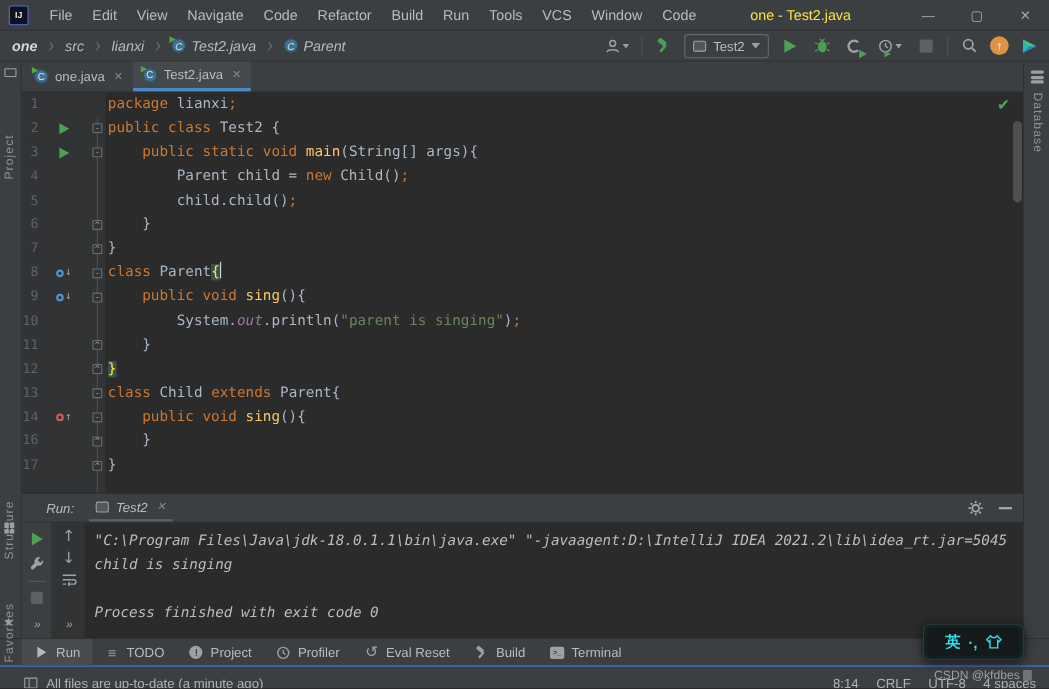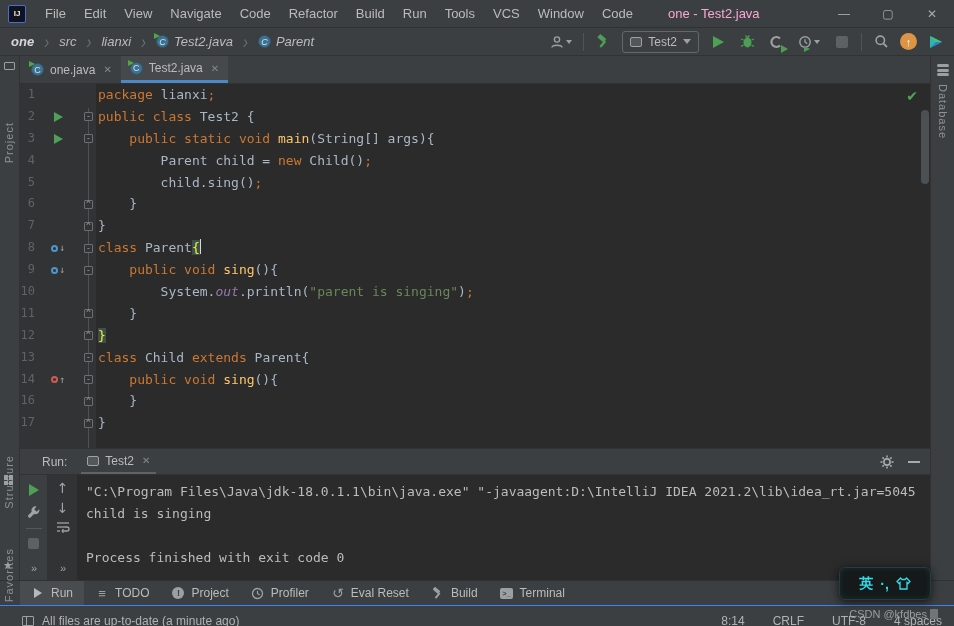--- a/index.html
+++ b/index.html
@@ -4,21 +4,21 @@
 <style>
   html,body{margin:0;padding:0;background:#1e1e1e;}
   .app{position:relative;width:954px;height:626px;background:#2b2b2b;overflow:hidden;
        font-family:"Liberation Sans",sans-serif;color:#bbbbbb;font-size:13px;-webkit-font-smoothing:antialiased;}
   
   .titlebar{height:28px;background:#3c3f41;display:flex;align-items:center;border-bottom:1px solid #2f3234;box-sizing:border-box;}
   .logo{width:16px;height:16px;margin:0 10px 0 8px;background:#10131f;border:1px solid #4a6fd3;border-radius:2px;
         display:flex;align-items:center;justify-content:center;font-size:8px;font-weight:bold;color:#e8e8e8;}
   .menubar{display:flex;align-items:center;height:100%;}
   .menu-item{padding:0 9px;line-height:28px;color:#bbbbbb;cursor:default;}
-  .win-title{color:#f9a8d4;margin-left:26px;white-space:nowrap;}
+  .win-title{color:#fde047;margin-left:40px;white-space:nowrap;}
   .win-controls{margin-left:auto;display:flex;height:100%;}
   .win-btn{width:44px;display:flex;align-items:center;justify-content:center;color:#a7abad;font-size:12px;}
   
   .navbar{height:28px;background:#3c3f41;display:flex;align-items:center;border-bottom:1px solid #323232;box-sizing:border-box;padding:0 8px;}
   .breadcrumb{display:flex;align-items:center;gap:4px;white-space:nowrap;font-style:italic;}
   .bc-item{display:flex;align-items:center;gap:5px;color:#bbbbbb;padding:0 3px;}
   .bc-bold{font-weight:bold;color:#d7d7d7;}
   .bc-sep{color:#696f73;font-size:15px;padding:0 3px;transform:scaleY(1.25);}
   .cls-icon{position:relative;width:13px;height:13px;border-radius:50%;background:#3f7291;border:1px solid #2d5569;
             display:inline-flex;align-items:center;justify-content:center;font-size:9px;color:#cfe3ee;box-sizing:border-box;}
@@ -67,21 +67,21 @@
   .c-kw{color:#cc7832;}
   .c-def{color:#a9b7c6;}
   .c-fn{color:#ffc66b;}
   .c-str{color:#6a8759;}
   .c-fld{color:#9876aa;font-style:italic;}
   .c-hb{color:#ffef28;background:#3b514d;}
   .cursor{display:inline-block;width:1.5px;height:15px;background:#d8d8d8;vertical-align:-2px;}
   .check{position:absolute;top:4px;right:12px;color:#4fa45a;font-weight:bold;font-size:14px;font-family:"DejaVu Sans",sans-serif;}
   .scroll-thumb{position:absolute;right:1px;top:26px;width:8px;height:74px;background:#4d5052;border-radius:4px;}
   
-  .run-panel{height:132px;display:flex;flex-direction:column;border-top:1px solid #323232;box-sizing:border-box;}
+  .run-panel{height:132px;display:flex;flex-direction:column;border-top:1px solid #323232;box-sizing:border-box;font-style:italic;}
   .run-header{height:26px;background:#3c3f41;display:flex;align-items:center;border-bottom:1px solid #323232;box-sizing:border-box;padding:0 10px 0 4px;}
   .run-label{font-size:12px;color:#bbbbbb;margin:0 14px 0 18px;}
   .run-tab{display:flex;align-items:center;gap:6px;font-size:12px;color:#bbbbbb;height:100%;padding:0 6px;border-bottom:2px solid #5f6365;box-sizing:border-box;}
   .run-header-right{margin-left:auto;display:flex;align-items:center;gap:14px;}
   .hminus{width:12px;height:2px;background:#a7abad;}
   .run-body{flex:1;display:flex;min-height:0;}
   .rcol1{width:27px;background:#3c3f41;display:flex;flex-direction:column;align-items:center;padding-top:9px;gap:9px;box-sizing:border-box;}
   .rcol2{width:30px;background:#313335;display:flex;flex-direction:column;align-items:center;padding-top:6px;gap:6px;box-sizing:border-box;border-left:1px solid #323232;}
   .rplay{width:0;height:0;border-left:10px solid #4da154;border-top:6px solid transparent;border-bottom:6px solid transparent;}
   .hdiv{width:16px;height:1px;background:#55585a;}
@@ -96,21 +96,21 @@
   .bb-ic{display:flex;align-items:center;justify-content:center;width:14px;height:14px;color:#9da0a2;}
   .bb-run{width:0;height:0;border-left:8px solid #b6babc;border-top:5px solid transparent;border-bottom:5px solid transparent;}
   .bb-todo{font-size:13px;color:#9da0a2;}
   .bb-problems{width:12px;height:12px;border-radius:50%;background:#9da0a2;color:#3c3f41;font-size:9px;font-weight:bold;display:flex;align-items:center;justify-content:center;}
   .bb-eval{font-size:14px;color:#9da0a2;font-family:"DejaVu Sans",sans-serif;}
   .bb-term{width:13px;height:11px;background:#9da0a2;border-radius:2px;color:#3c3f41;font-size:7px;font-weight:bold;display:flex;align-items:center;justify-content:center;}
   
   .statusbar{height:30px;background:#3c3f41;border-top:1px solid #3b82f6;box-sizing:border-box;display:flex;align-items:center;padding:0 12px 0 22px;font-size:12px;color:#b0b3b5;}
   .sb-icon{width:12px;height:10px;border:1px solid #9da0a2;border-radius:1px;margin-right:8px;position:relative;box-sizing:border-box;}
   .sb-icon::after{content:"";position:absolute;left:3px;top:0;bottom:0;width:1px;background:#9da0a2;}
-  .sb-right{margin-left:auto;display:flex;align-items:flex-start;gap:28px;}
+  .sb-right{margin-left:auto;display:flex;align-items:flex-start;gap:16px;}
   
   .watermark{position:absolute;right:16px;bottom:6px;font-size:11px;color:#9b9ea0;z-index:30;display:flex;align-items:center;gap:3px;}
   .wm-box{width:8px;height:10px;background:#71757染7;background:#717577;border-radius:1px;}
   .ime{position:absolute;left:839px;top:567px;width:90px;height:31px;background:#15191a;border:1px solid #2a3a3d;border-radius:6px;
        box-shadow:0 2px 10px rgba(0,0,0,.7), inset 0 0 6px rgba(40,220,235,.12);display:flex;align-items:center;justify-content:center;gap:7px;z-index:25;}
   .ime-txt{color:#35dbe6;font-size:14px;font-weight:bold;}
   svg{display:block;}
 </style>
 </head>
 <body>
@@ -266,21 +266,21 @@
         </div>
 
       <div class="code-area">
         <div class="gutter-bg"></div>
         <div class="fold-guide"></div>
         <div id="code-lines">
             <div class="code-line"><span class="g-num">1</span><span class="g-ico"></span><span class="g-fold"></span><span class="code-text"><span class="c-kw">package </span><span class="c-def">lianxi</span><span class="c-kw">;</span></span></div>
             <div class="code-line"><span class="g-num">2</span><span class="g-ico"><span class="g-run"></span></span><span class="g-fold"><span class="fold-mark">-</span></span><span class="code-text"><span class="c-kw">public class </span><span class="c-def">Test2 {</span></span></div>
             <div class="code-line"><span class="g-num">3</span><span class="g-ico"><span class="g-run"></span></span><span class="g-fold"><span class="fold-mark">-</span></span><span class="code-text"><span class="c-def">    </span><span class="c-kw">public static void </span><span class="c-fn">main</span><span class="c-def">(String[] args){</span></span></div>
             <div class="code-line"><span class="g-num">4</span><span class="g-ico"></span><span class="g-fold"></span><span class="code-text"><span class="c-def">        Parent child = </span><span class="c-kw">new</span><span class="c-def"> Child()</span><span class="c-kw">;</span></span></div>
-            <div class="code-line"><span class="g-num">5</span><span class="g-ico"></span><span class="g-fold"></span><span class="code-text"><span class="c-def">        child.sing()</span><span class="c-kw">;</span></span></div>
+            <div class="code-line"><span class="g-num">5</span><span class="g-ico"></span><span class="g-fold"></span><span class="code-text"><span class="c-def">        child.child()</span><span class="c-kw">;</span></span></div>
             <div class="code-line"><span class="g-num">6</span><span class="g-ico"></span><span class="g-fold"><span class="fold-mark">^</span></span><span class="code-text"><span class="c-def">    }</span></span></div>
             <div class="code-line"><span class="g-num">7</span><span class="g-ico"></span><span class="g-fold"><span class="fold-mark">^</span></span><span class="code-text"><span class="c-def">}</span></span></div>
             <div class="code-line"><span class="g-num">8</span><span class="g-ico"><span class="ovr"><span class="donut down"></span><span class="ovr-arrow">↓</span></span></span><span class="g-fold"><span class="fold-mark">-</span></span><span class="code-text"><span class="c-kw">class </span><span class="c-def">Parent</span><span class="c-hb">{</span><span class="cursor"></span></span></div>
             <div class="code-line"><span class="g-num">9</span><span class="g-ico"><span class="ovr"><span class="donut down"></span><span class="ovr-arrow">↓</span></span></span><span class="g-fold"><span class="fold-mark">-</span></span><span class="code-text"><span class="c-def">    </span><span class="c-kw">public void </span><span class="c-fn">sing</span><span class="c-def">(){</span></span></div>
             <div class="code-line"><span class="g-num">10</span><span class="g-ico"></span><span class="g-fold"></span><span class="code-text"><span class="c-def">        System.</span><span class="c-fld">out</span><span class="c-def">.println(</span><span class="c-str">"parent is singing"</span><span class="c-def">)</span><span class="c-kw">;</span></span></div>
             <div class="code-line"><span class="g-num">11</span><span class="g-ico"></span><span class="g-fold"><span class="fold-mark">^</span></span><span class="code-text"><span class="c-def">    }</span></span></div>
             <div class="code-line"><span class="g-num">12</span><span class="g-ico"></span><span class="g-fold"><span class="fold-mark">^</span></span><span class="code-text"><span class="c-hb">}</span></span></div>
             <div class="code-line"><span class="g-num">13</span><span class="g-ico"></span><span class="g-fold"><span class="fold-mark">-</span></span><span class="code-text"><span class="c-kw">class </span><span class="c-def">Child </span><span class="c-kw">extends </span><span class="c-def">Parent{</span></span></div>
             <div class="code-line"><span class="g-num">14</span><span class="g-ico"><span class="ovr"><span class="donut up"></span><span class="ovr-arrow">↑</span></span></span><span class="g-fold"><span class="fold-mark">-</span></span><span class="code-text"><span class="c-def">    </span><span class="c-kw">public void </span><span class="c-fn">sing</span><span class="c-def">(){</span></span></div>
             <div class="code-line"><span class="g-num">16</span><span class="g-ico"></span><span class="g-fold"><span class="fold-mark">^</span></span><span class="code-text"><span class="c-def">    }</span></span></div>

